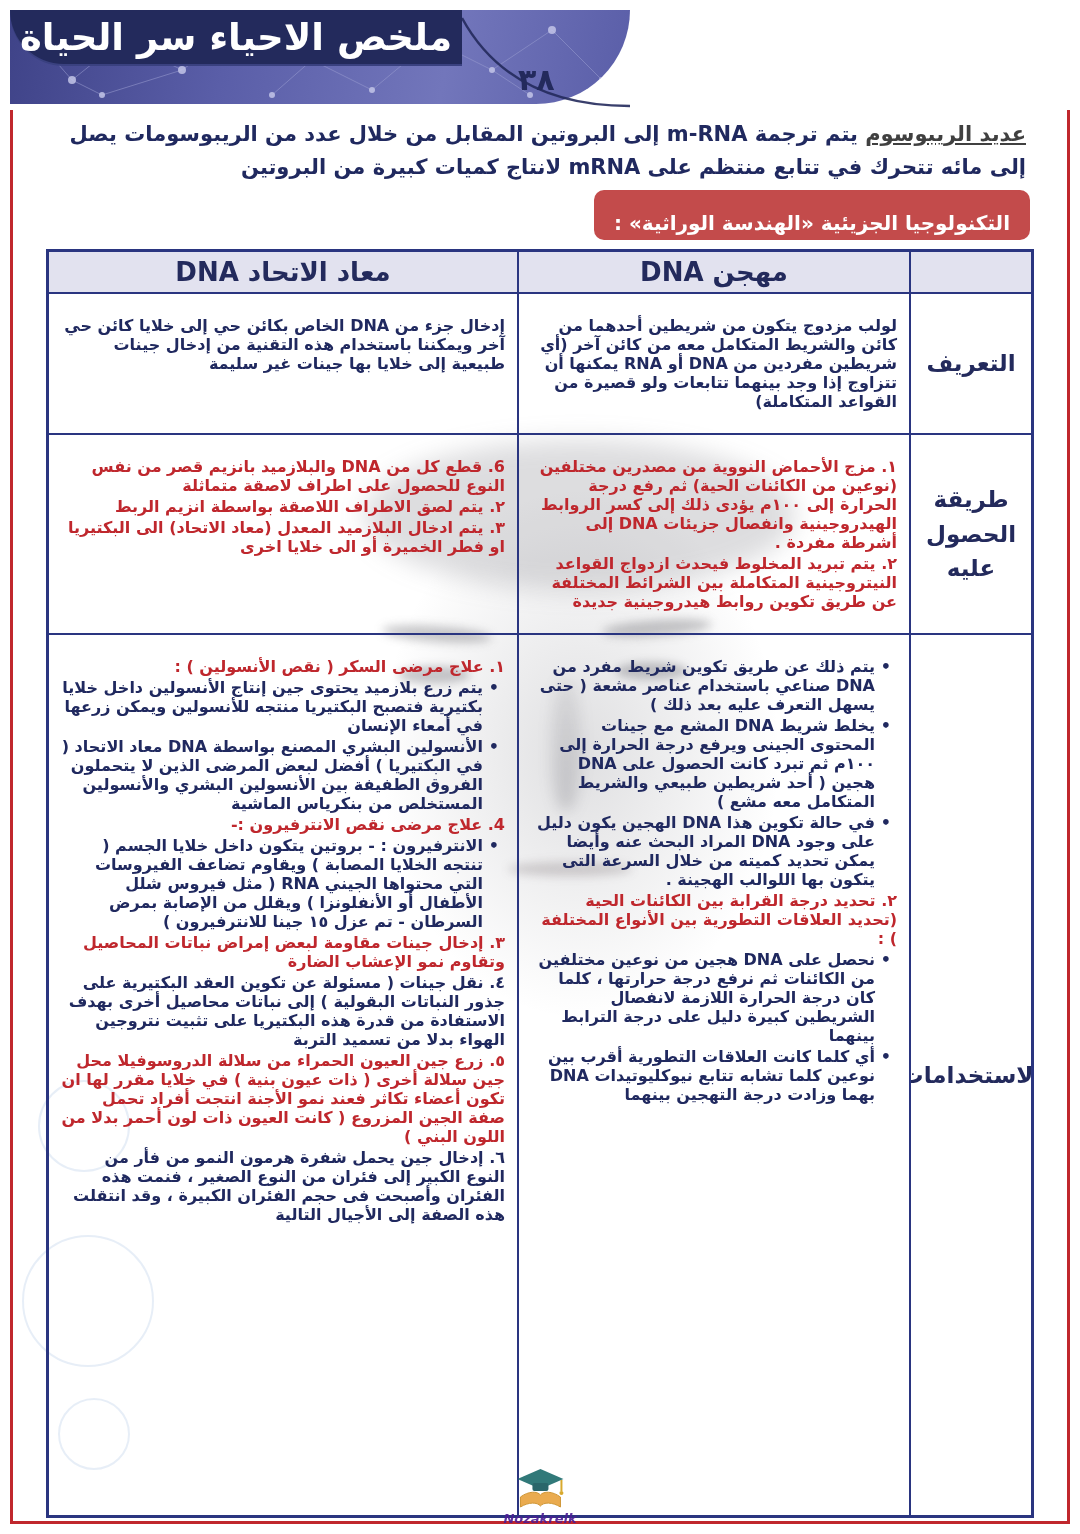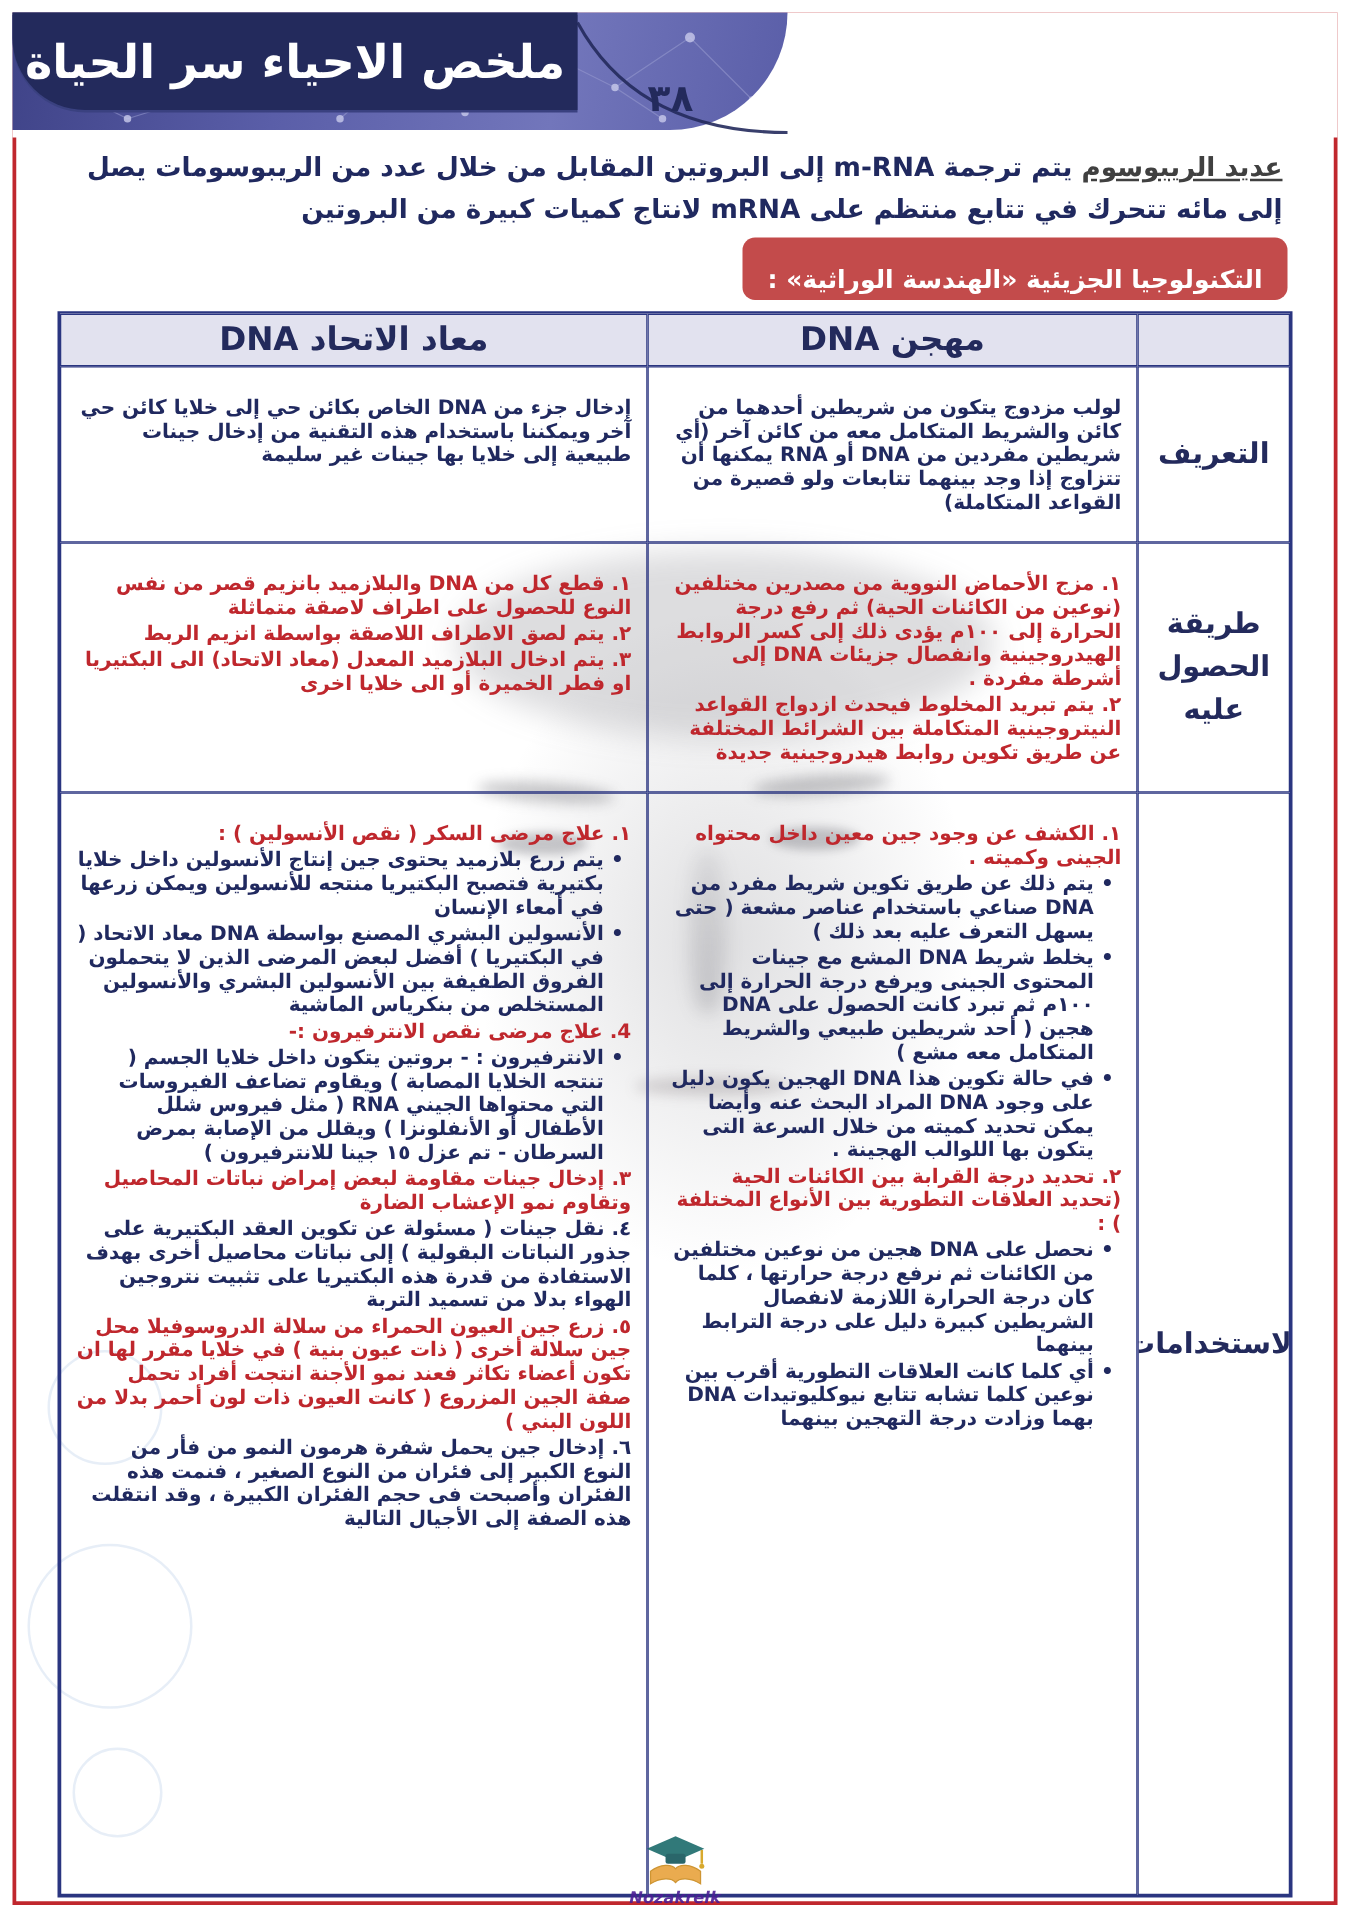--- a/index.html
+++ b/index.html
@@ -17,21 +17,21 @@
   }
   
   .header { position: absolute; top: 10px; left: 10px; right: 10px; height: 100px; z-index: 3; background:#fff; }
   .pattern-band {
     position: absolute; top: 0; right: 440px; left: 0; height: 94px;
     background: linear-gradient(100deg, #3f4388 0%, #5a5ea8 35%, #7276bb 70%, #5a5ea8 100%);
     border-radius: 0 0 110px 0;
     overflow: hidden;
   }
   .title-band {
-    position: absolute; top: 0; left: 0; width: 452px; height: 78px;
+    position: absolute; top: 0; left: 0; width: 452px; height: 54px;
     background: #232a5c;
     border-radius: 0 0 0 58px;
     display: flex; align-items: center; justify-content: center;
     box-shadow: 0 2px 0 #3a4180;
   }
   .title-band h1 { color: #ffffff; font-size: 37px; font-weight: bold; white-space: nowrap; }
   .page-number {
     position: absolute; top: 52px; left: 508px;
     font-size: 30px; font-weight: bold; color: #232a5c; z-index: 4;
   }
@@ -189,28 +189,27 @@
     <div class="cell body row-def">
         <p class="para navy">إدخال جزء من DNA الخاص بكائن حي إلى خلايا كائن حي آخر ويمكننا باستخدام هذه التقنية من إدخال جينات طبيعية إلى خلايا بها جينات غير سليمة</p>
       </div>
 
     <div class="cell label row-method">طريقة الحصول عليه</div>
     <div class="cell body row-method">
         <p class="para red">١. مزج الأحماض النووية من مصدرين مختلفين (نوعين من الكائنات الحية) ثم رفع درجة الحرارة إلى ١٠٠م يؤدى ذلك إلى كسر الروابط الهيدروجينية وانفصال جزيئات DNA إلى أشرطة مفردة .</p>
         <p class="para red">٢. يتم تبريد المخلوط فيحدث ازدواج القواعد النيتروجينية المتكاملة بين الشرائط المختلفة عن طريق تكوين روابط هيدروجينية جديدة</p>
       </div>
     <div class="cell body row-method">
-        <p class="para red">١. قطع كل من DNA والبلازميد بانزيم قصر من نفس النوع للحصول على اطراف لاصقة متماثلة</p>
+        <p class="para red">6. قطع كل من DNA والبلازميد بانزيم قصر من نفس النوع للحصول على اطراف لاصقة متماثلة</p>
         <p class="para red">٢. يتم لصق الاطراف اللاصقة بواسطة انزيم الربط</p>
         <p class="para red">٣. يتم ادخال البلازميد المعدل (معاد الاتحاد) الى البكتيريا او فطر الخميرة أو الى خلايا اخرى</p>
       </div>
 
     <div class="cell label row-uses">الاستخدامات</div>
     <div class="cell body row-uses">
-        <p class="para red">١. الكشف عن وجود جين معين داخل محتواه الجينى وكميته .</p>
         <p class="para navy bullet">يتم ذلك عن طريق تكوين شريط مفرد من DNA صناعي باستخدام عناصر مشعة ( حتى يسهل التعرف عليه بعد ذلك )</p>
         <p class="para navy bullet">يخلط شريط DNA المشع مع جينات المحتوى الجينى ويرفع درجة الحرارة إلى ١٠٠م ثم تبرد كانت الحصول على DNA هجين ( أحد شريطين طبيعي والشريط المتكامل معه مشع )</p>
         <p class="para navy bullet">في حالة تكوين هذا DNA الهجين يكون دليل على وجود DNA المراد البحث عنه وأيضا يمكن تحديد كميته من خلال السرعة التى يتكون بها اللوالب الهجينة .</p>
         <p class="para red">٢. تحديد درجة القرابة بين الكائنات الحية (تحديد العلاقات التطورية بين الأنواع المختلفة ) :</p>
         <p class="para navy bullet">نحصل على DNA هجين من نوعين مختلفين من الكائنات ثم نرفع درجة حرارتها ، كلما كان درجة الحرارة اللازمة لانفصال الشريطين كبيرة دليل على درجة الترابط بينهما</p>
         <p class="para navy bullet">أي كلما كانت العلاقات التطورية أقرب بين نوعين كلما تشابه تتابع نيوكليوتيدات DNA بهما وزادت درجة التهجين بينهما</p>
       </div>
     <div class="cell body row-uses">
         <p class="para red">١. علاج مرضى السكر ( نقص الأنسولين ) :</p>
         <p class="para navy bullet">يتم زرع بلازميد يحتوى جين إنتاج الأنسولين داخل خلايا بكتيرية فتصبح البكتيريا منتجه للأنسولين ويمكن زرعها في أمعاء الإنسان</p>

